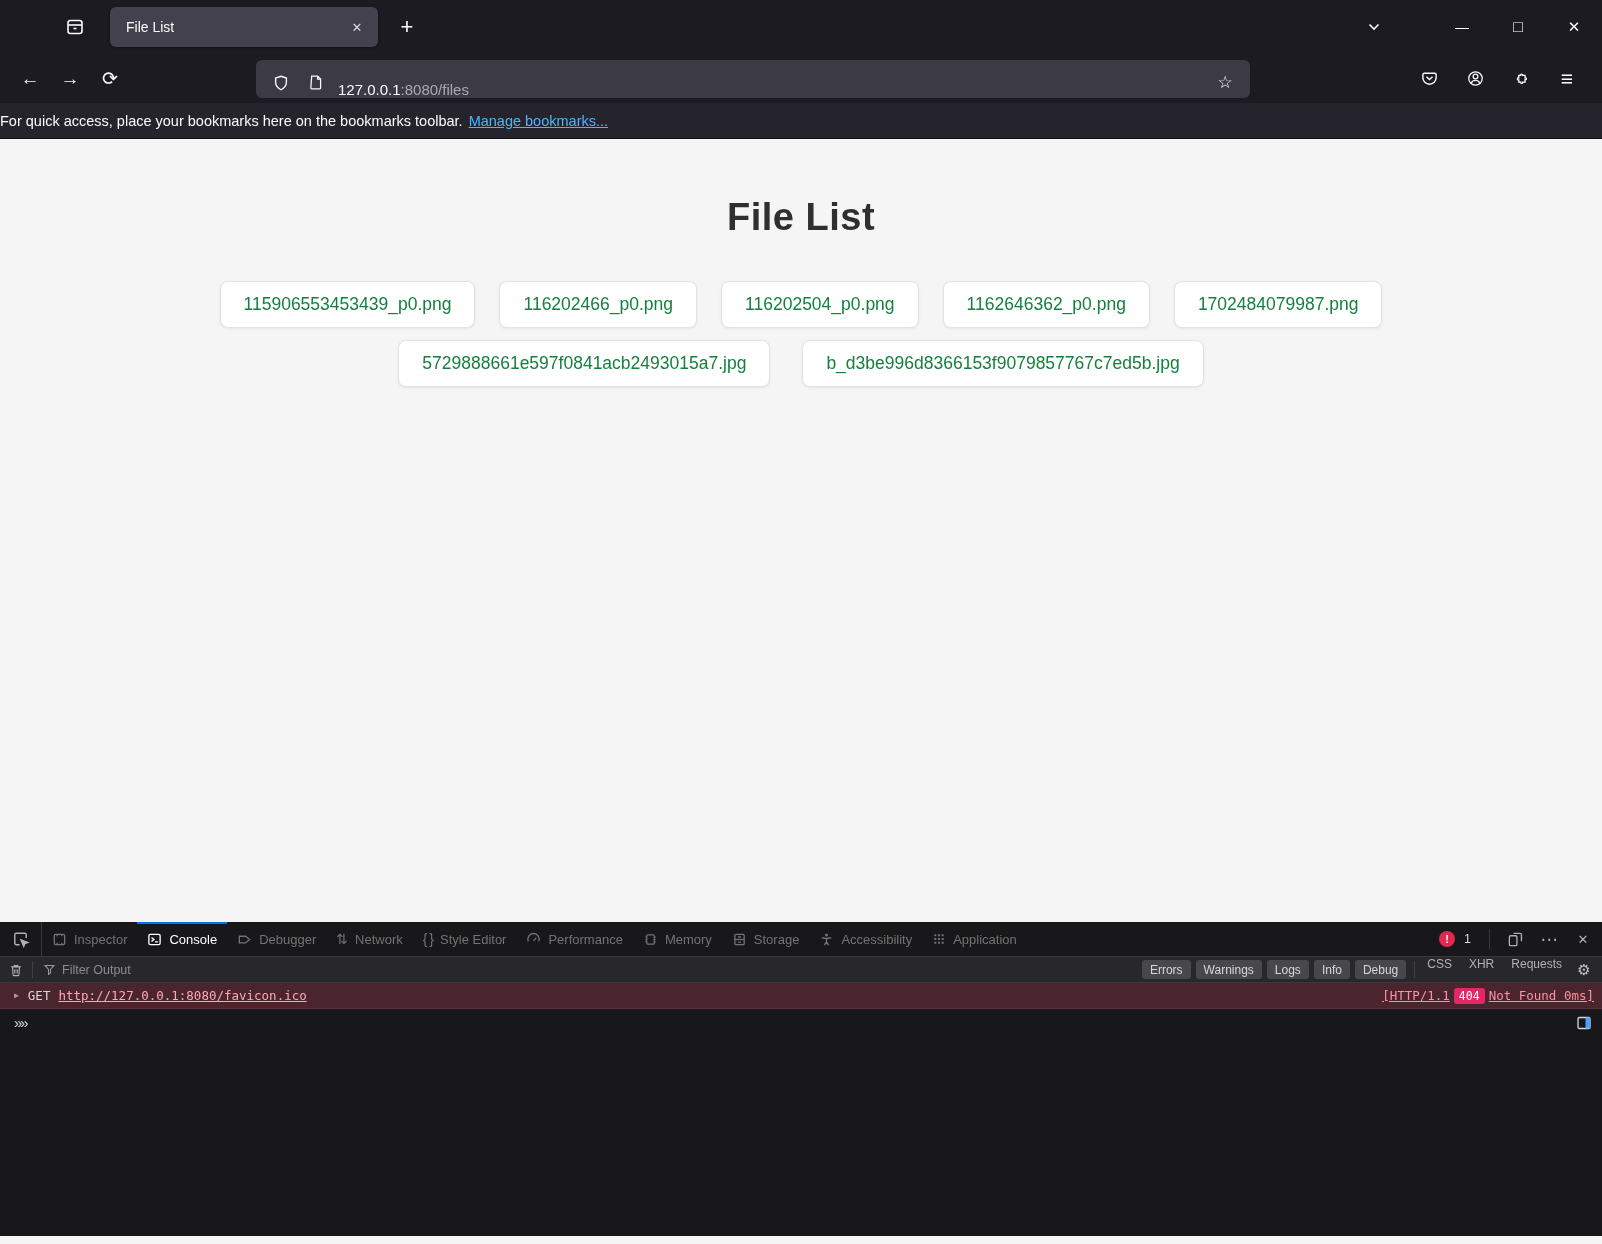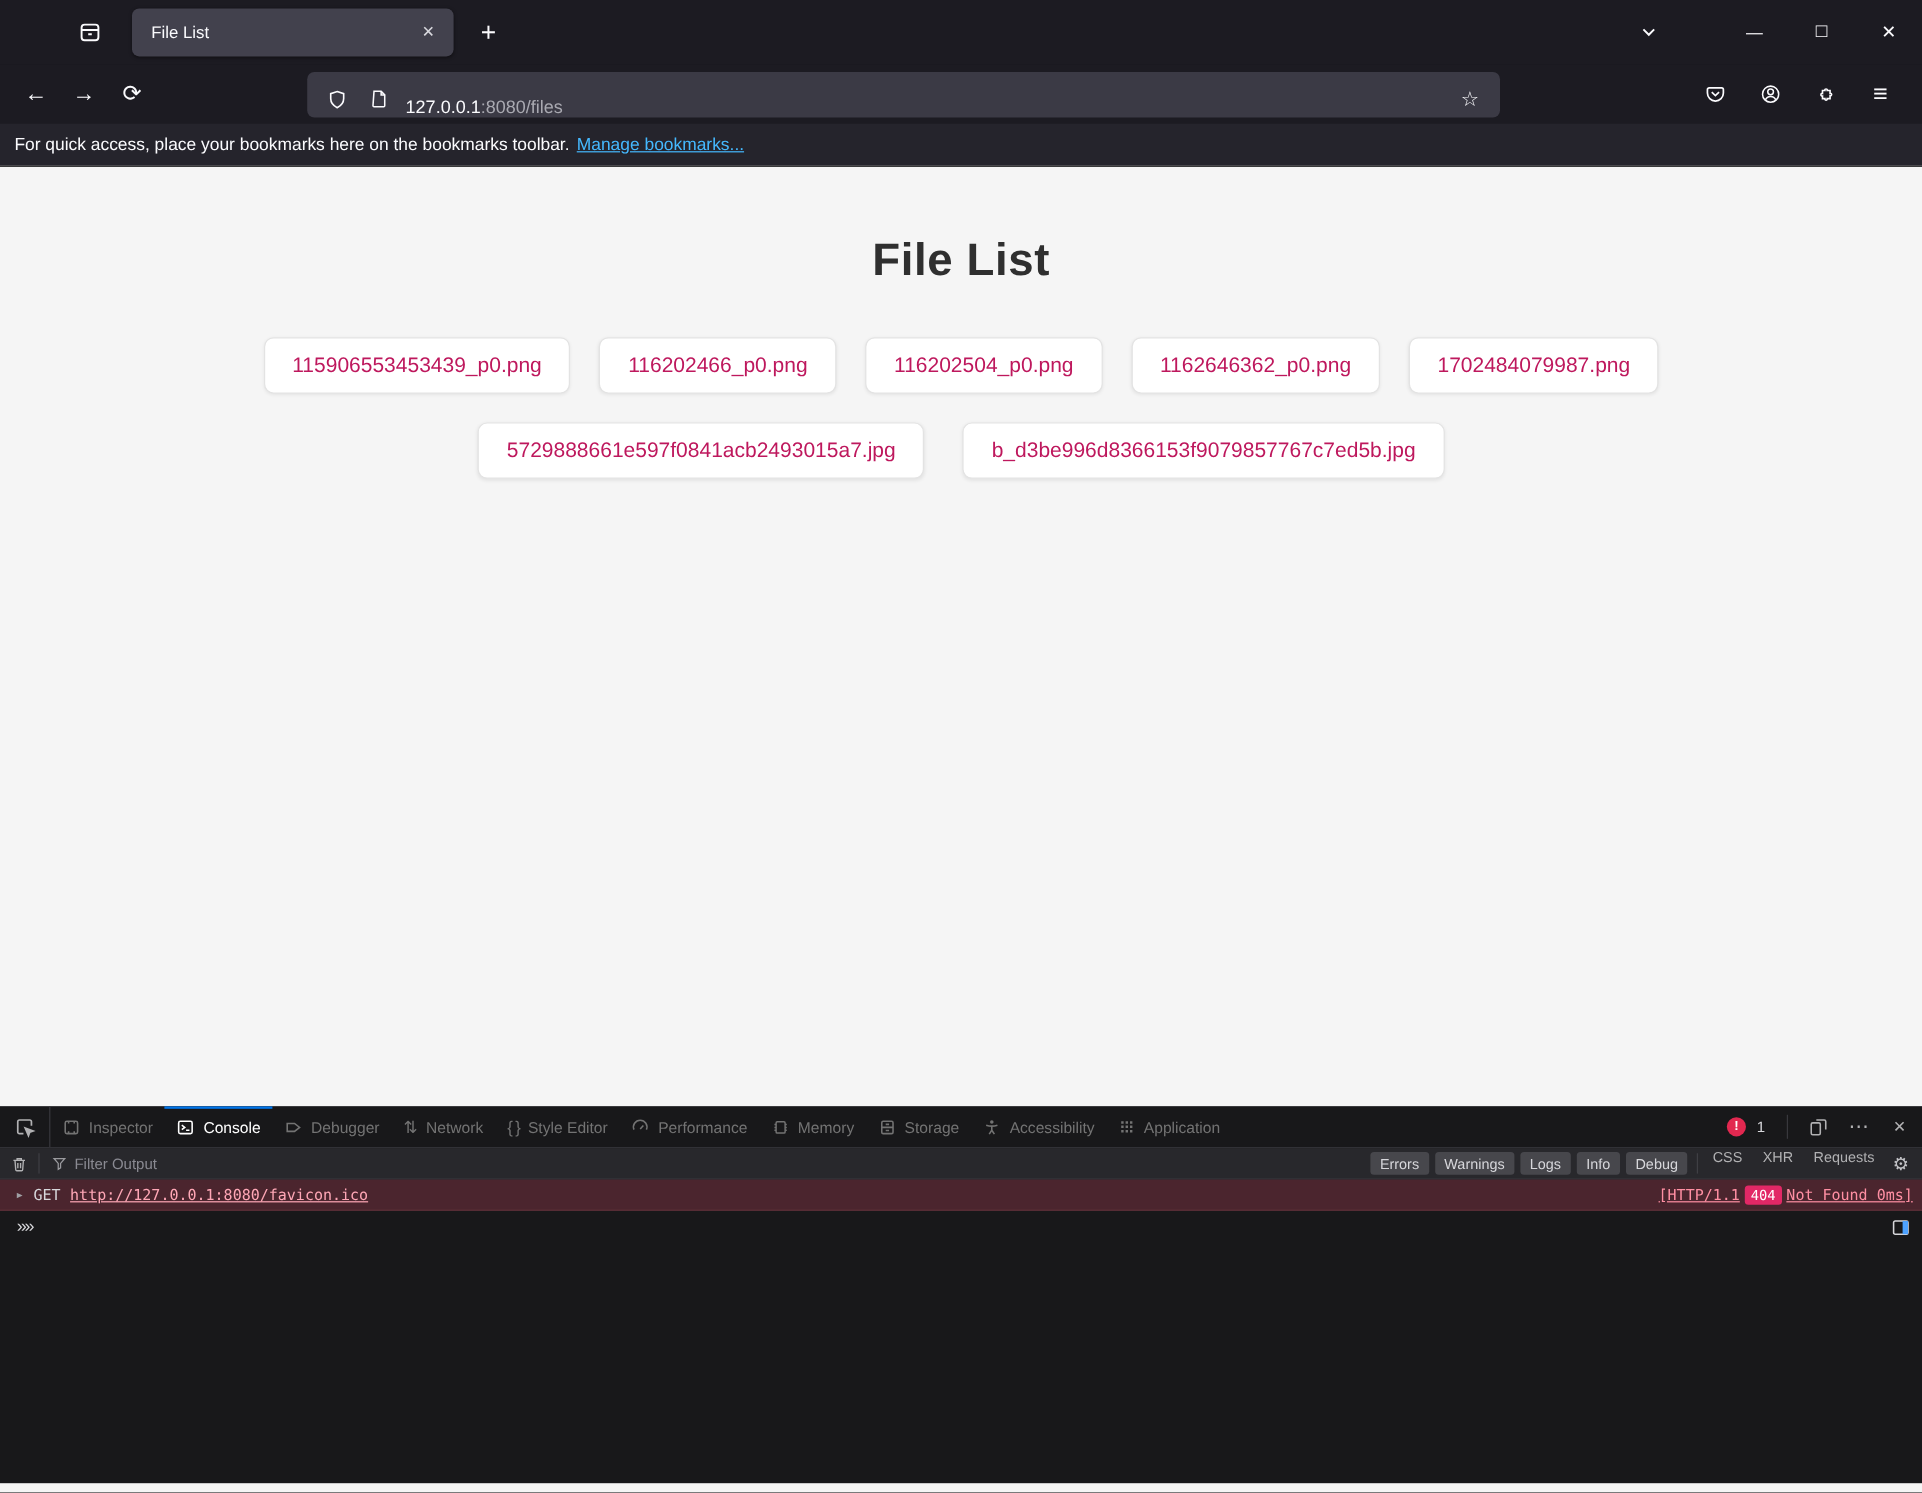--- a/index.html
+++ b/index.html
@@ -24,29 +24,29 @@
   .nav-btn { width:40px; height:38px; display:flex; align-items:center; justify-content:center; color:#fbfbfe; font-size:19px; border-radius:4px; }
   .urlbar { margin-left:126px; width:994px; height:38px; background:#3b3a45; border-radius:6px; display:flex; align-items:flex-end; padding:0 10px; gap:4px; }
   .urlbar .icon-btn { width:30px; height:30px; display:flex; align-items:center; justify-content:center; color:#fbfbfe; border-radius:4px; }
   .url-text { flex:1; font-size:15px; margin-left:4px; text-align:left; white-space:nowrap; overflow:hidden; }
   .url-host { color:#fbfbfe; }
   .url-rest { color:#a9a9b1; }
   .nav-right { margin-left:auto; display:flex; align-items:center; gap:8px; padding-right:6px; }
   .nav-right .nav-btn { width:38px; }
 
   
-  .notifbar { height:35px; background:#25242c; display:flex; align-items:center; padding-left:12px; font-size:14.5px; color:#fbfbfe; flex-shrink:0; }
+  .notifbar { height:35px; background:#25242c; display:flex; align-items:center; font-size:14.5px; color:#fbfbfe; flex-shrink:0; }
   .notif-link { color:#45b9ff; text-decoration:underline; margin-left:6px; cursor:pointer; }
 
   
   .content { height:784px; background:#f5f5f5; border-top:1px solid #0c0c0d; text-align:center; flex-shrink:0; overflow:hidden; }
   .page-title { padding-top:57px; font-size:38px; font-weight:700; color:#2f2f2f; letter-spacing:.5px; }
   .file-row { display:flex; justify-content:center; gap:24px; margin-top:42px; }
-  .file-row.second { margin-top:24px; gap:32px; }
-  .file-btn { background:#ffffff; border:1px solid #e3e3e3; border-radius:8px; padding:12px 23px; font-size:17.5px; color:#be185d; box-shadow:0 1px 3px rgba(0,0,0,.07); cursor:pointer; white-space:nowrap; font-family:"Liberation Sans","DejaVu Sans",sans-serif; }
+  .file-row.second { margin-top:12px; gap:32px; }
+  .file-btn { background:#ffffff; border:1px solid #e3e3e3; border-radius:8px; padding:12px 23px; font-size:17.5px; color:#15803d; box-shadow:0 1px 3px rgba(0,0,0,.07); cursor:pointer; white-space:nowrap; font-family:"Liberation Sans","DejaVu Sans",sans-serif; }
 
   
   .devtools { flex:1; display:flex; flex-direction:column; background:#18181a; color:#b1b1b3; min-height:0; }
   .dt-tabs { height:35px; display:flex; align-items:stretch; border-bottom:1px solid #38383d; flex-shrink:0; }
   .dt-pick { width:42px; display:flex; align-items:center; justify-content:center; border-right:1px solid #38383d; color:#b1b1b3; }
   .dt-tab { display:flex; align-items:center; gap:7px; padding:0 10px; font-size:13px; color:#737373; position:relative; cursor:pointer; }
   .dt-tab .glyph { font-size:14px; }
   .dt-tab.active { color:#ffffff; }
   .dt-tab.active::before { content:""; position:absolute; top:0; left:0; right:0; height:2px; background:#0074e8; }
   .dt-tabs-right { margin-left:auto; display:flex; align-items:center; gap:4px; padding-right:4px; }

